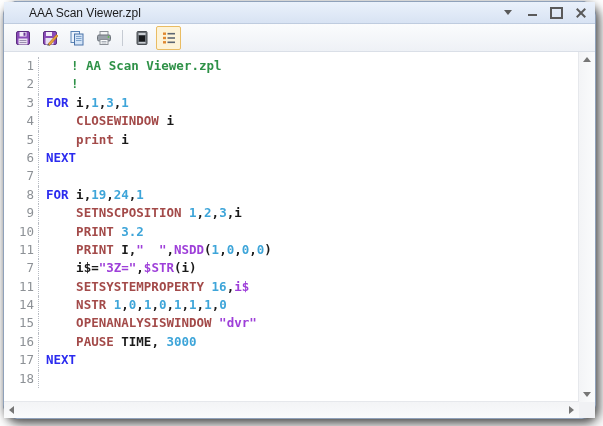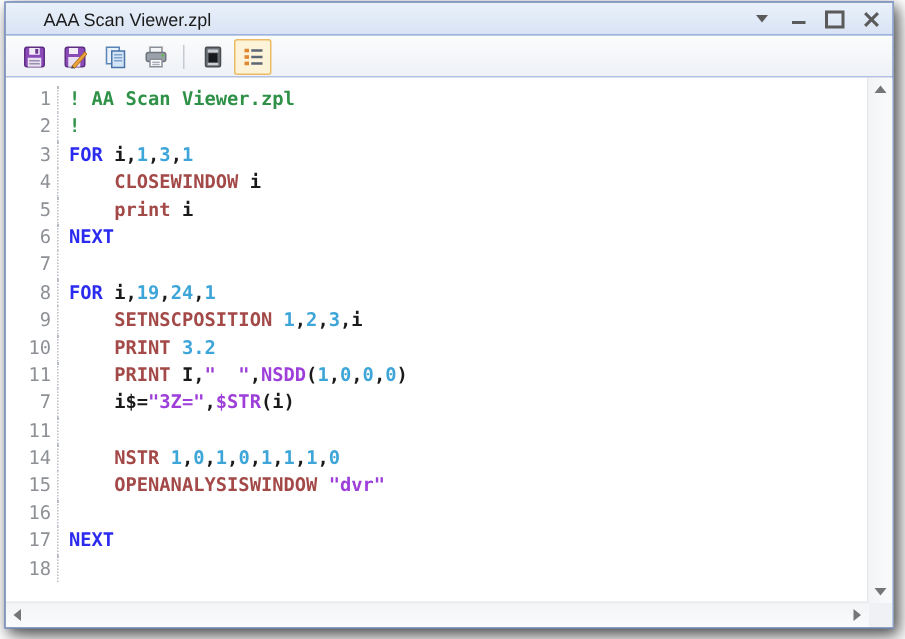--- a/index.html
+++ b/index.html
@@ -1,18 +1,18 @@
 <!DOCTYPE html>
 <html><head>
 <meta charset="utf-8">
 <style>
   html,body{margin:0;padding:0;width:603px;height:426px;background:#fff;overflow:hidden;
     font-family:"Liberation Sans",sans-serif;}
   .window{position:absolute;left:3px;top:1px;width:591px;height:416px;
-    background:#1d4ed8;border:1px solid #8fa1ba;border-radius:0;
+    background:#0f172a;border:1px solid #8fa1ba;border-radius:14px;
     box-shadow:2px 3px 8px rgba(0,0,0,.55),4px 6px 14px rgba(0,0,0,.35);
     display:flex;flex-direction:column;}
   
   .titlebar{height:21px;flex:0 0 21px;background:linear-gradient(#eaf1fb,#d8e3f3);
     border-bottom:1px solid #bfccdf;display:flex;align-items:center;
     padding:0 8px 0 25px;font-size:12px;color:#1c1c1c;}
   .title-text{white-space:nowrap;}
   .win-controls{margin-left:auto;display:flex;align-items:center;gap:10px;}
   .ctrl{width:14px;height:14px;position:relative;display:flex;align-items:center;justify-content:center;cursor:default;}
   .tri-down{width:0;height:0;border-left:4px solid transparent;border-right:4px solid transparent;border-top:5px solid #5a5a5a;}
@@ -31,21 +31,21 @@
   .tb-sep{width:1px;height:16px;background:#c6cbd3;margin:0 4px;}
   
   .editor-wrap{position:relative;flex:1;background:#fff;overflow:hidden;}
   .code-area{position:absolute;left:0;top:0;right:16px;bottom:16px;background:#fff;
     padding-top:5px;font-family:"DejaVu Sans Mono","Liberation Mono",monospace;
     font-size:12.5px;font-weight:bold;overflow:hidden;}
   .code-line{display:flex;height:18.4px;line-height:18.4px;white-space:pre;}
   .lnum{flex:0 0 30px;text-align:right;color:#8d9196;padding-right:4px;
     border-right:1px dotted #b8bcc3;font-weight:normal;}
   .ltext{padding-left:7px;white-space:pre;color:#1a1a1a;}
-  .tok-com{color:#2e9147;}
+  .tok-com{color:#2e9147;margin-left:25px;}
   .tok-kw{color:#2b2bef;}
   .tok-cmd{color:#a34a49;}
   .tok-num{color:#3ea5d9;}
   .tok-str{color:#9e3fd9;}
   .tok-fn{color:#9e3fd9;}
   .tok-pl{color:#1a1a1a;}
   
   .vscroll{position:absolute;top:0;right:0;bottom:16px;width:16px;
     background:linear-gradient(to right,#f3f4f6,#fafbfc);border-left:1px solid #e6e8ec;}
   .hscroll{position:absolute;left:0;right:16px;bottom:0;height:16px;
@@ -147,24 +147,24 @@
         <div class="code-line"><span class="lnum">3</span><span class="ltext"><span class="tok-kw">FOR</span><span class="tok-pl"> i,</span><span class="tok-num">1</span><span class="tok-pl">,</span><span class="tok-num">3</span><span class="tok-pl">,</span><span class="tok-num">1</span></span></div>
         <div class="code-line"><span class="lnum">4</span><span class="ltext"><span class="tok-pl">    </span><span class="tok-cmd">CLOSEWINDOW</span><span class="tok-pl"> i</span></span></div>
         <div class="code-line"><span class="lnum">5</span><span class="ltext"><span class="tok-pl">    </span><span class="tok-cmd">print</span><span class="tok-pl"> i</span></span></div>
         <div class="code-line"><span class="lnum">6</span><span class="ltext"><span class="tok-kw">NEXT</span></span></div>
         <div class="code-line"><span class="lnum">7</span><span class="ltext"></span></div>
         <div class="code-line"><span class="lnum">8</span><span class="ltext"><span class="tok-kw">FOR</span><span class="tok-pl"> i,</span><span class="tok-num">19</span><span class="tok-pl">,</span><span class="tok-num">24</span><span class="tok-pl">,</span><span class="tok-num">1</span></span></div>
         <div class="code-line"><span class="lnum">9</span><span class="ltext"><span class="tok-pl">    </span><span class="tok-cmd">SETNSCPOSITION</span><span class="tok-pl"> </span><span class="tok-num">1</span><span class="tok-pl">,</span><span class="tok-num">2</span><span class="tok-pl">,</span><span class="tok-num">3</span><span class="tok-pl">,i</span></span></div>
         <div class="code-line"><span class="lnum">10</span><span class="ltext"><span class="tok-pl">    </span><span class="tok-cmd">PRINT</span><span class="tok-pl"> </span><span class="tok-num">3.2</span></span></div>
         <div class="code-line"><span class="lnum">11</span><span class="ltext"><span class="tok-pl">    </span><span class="tok-cmd">PRINT</span><span class="tok-pl"> I,</span><span class="tok-str">"  "</span><span class="tok-pl">,</span><span class="tok-fn">NSDD</span><span class="tok-pl">(</span><span class="tok-num">1</span><span class="tok-pl">,</span><span class="tok-num">0</span><span class="tok-pl">,</span><span class="tok-num">0</span><span class="tok-pl">,</span><span class="tok-num">0</span><span class="tok-pl">)</span></span></div>
         <div class="code-line"><span class="lnum">7</span><span class="ltext"><span class="tok-pl">    </span><span class="tok-pl">i$=</span><span class="tok-str">"3Z="</span><span class="tok-pl">,</span><span class="tok-fn">$STR</span><span class="tok-pl">(i)</span></span></div>
-        <div class="code-line"><span class="lnum">11</span></div>
+        <div class="code-line"><span class="lnum">11</span><span class="ltext"><span class="tok-pl">    </span><span class="tok-cmd">SETSYSTEMPROPERTY</span><span class="tok-pl"> </span><span class="tok-num">16</span><span class="tok-pl">,</span><span class="tok-fn">i$</span></span></div>
         <div class="code-line"><span class="lnum">14</span><span class="ltext"><span class="tok-pl">    </span><span class="tok-cmd">NSTR</span><span class="tok-pl"> </span><span class="tok-num">1</span><span class="tok-pl">,</span><span class="tok-num">0</span><span class="tok-pl">,</span><span class="tok-num">1</span><span class="tok-pl">,</span><span class="tok-num">0</span><span class="tok-pl">,</span><span class="tok-num">1</span><span class="tok-pl">,</span><span class="tok-num">1</span><span class="tok-pl">,</span><span class="tok-num">1</span><span class="tok-pl">,</span><span class="tok-num">0</span></span></div>
         <div class="code-line"><span class="lnum">15</span><span class="ltext"><span class="tok-pl">    </span><span class="tok-cmd">OPENANALYSISWINDOW</span><span class="tok-pl"> </span><span class="tok-str">"dvr"</span></span></div>
-        <div class="code-line"><span class="lnum">16</span></div>
+        <div class="code-line"><span class="lnum">16</span><span class="ltext"><span class="tok-pl">    </span><span class="tok-cmd">PAUSE</span><span class="tok-pl"> TIME, </span><span class="tok-num">3000</span></span></div>
         <div class="code-line"><span class="lnum">17</span><span class="ltext"><span class="tok-kw">NEXT</span></span></div>
         <div class="code-line"><span class="lnum">18</span><span class="ltext"></span></div>
       </div>
 
     <div class="vscroll">
       <span class="arr arr-up"></span>
       <span class="arr arr-down"></span>
     </div>
     <div class="hscroll">
       <span class="arr arr-left"></span>

